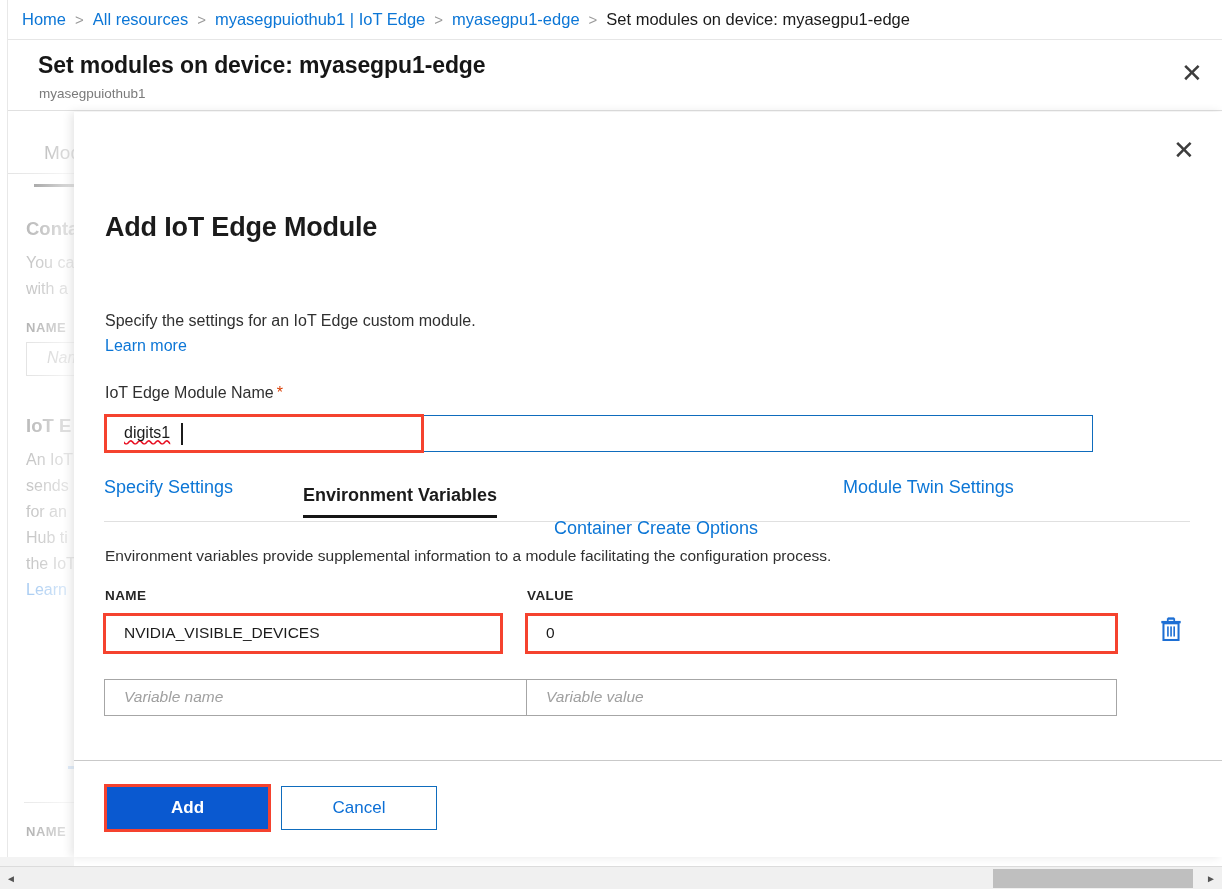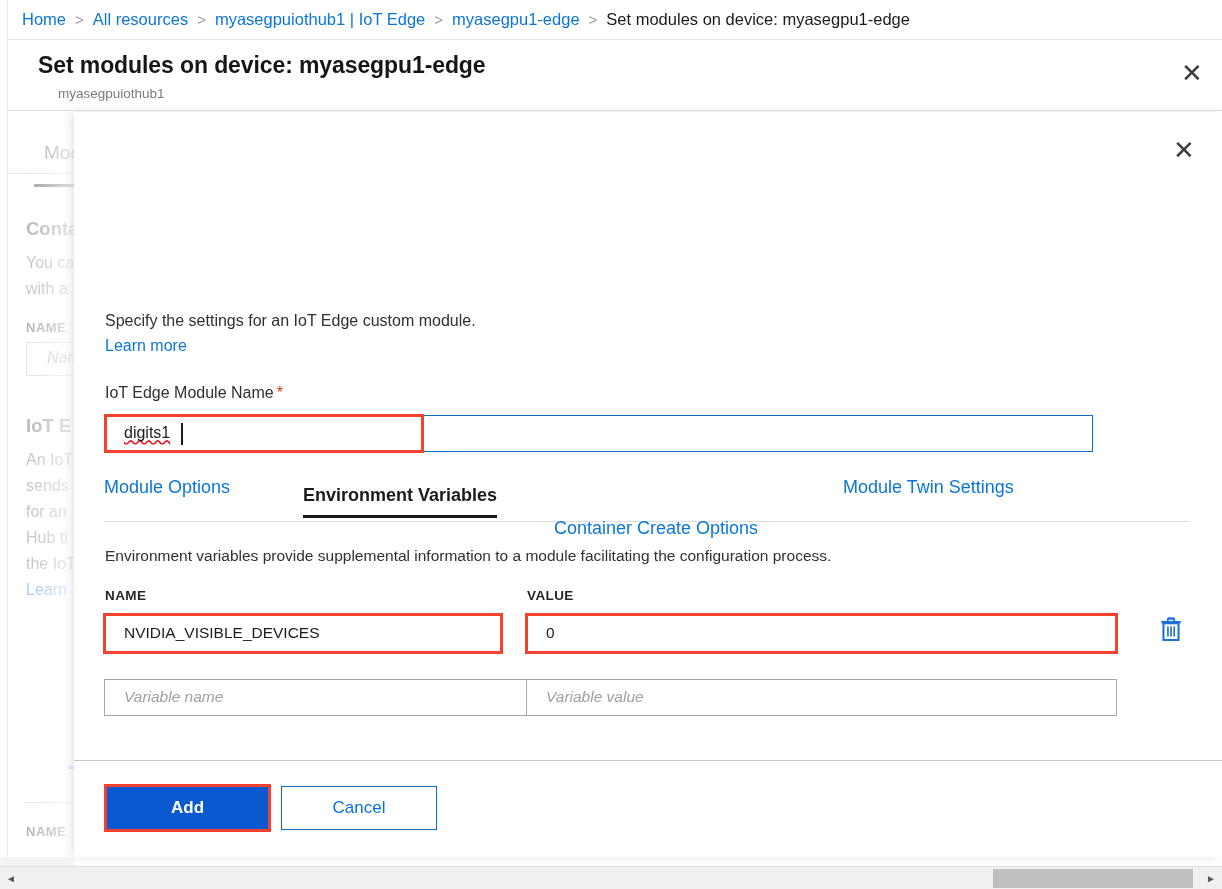--- a/index.html
+++ b/index.html
@@ -26,21 +26,21 @@
   .blade-header {
     position: absolute; left: 8px; top: 41px; width: 1214px; height: 70px;
     background: #ffffff; border-bottom: 1px solid #e0e0e0;
   }
   .blade-title {
     position: absolute; left: 30px; top: 11px;
     font-size: 23px; font-weight: bold; color: #161616; letter-spacing: -0.1px;
   }
   .blade-sub {
     position: absolute; left: 31px; top: 45px;
-    font-size: 13.5px; color: #7a7a7a; margin-left: 19px;
+    font-size: 13.5px; color: #7a7a7a;
   }
   .blade-close {
     position: absolute; right: 10px; top: 12px;
     width: 40px; height: 40px; display: flex; align-items: center; justify-content: center;
     cursor: pointer;
   }
   .xglyph { font-size: 26px; color: #3d3d3d; line-height: 1; font-weight: 300; }
 
   
   .bg-blade {
@@ -238,35 +238,36 @@
 
   </div>
   <div class="bg-fade"></div>
 
   <div class="modal">
 
     <div class="modal-close">
       <span class="xglyph">✕</span>
     </div>
 
+    <div class="modal-title">Add IoT Edge Module</div>
 
     <div class="intro">Specify the settings for an IoT Edge custom module.</div>
     <div class="intro-link">Learn more</div>
 
     <div class="field-label">
       <span>IoT Edge Module Name</span><span class="req-star">*</span>
     </div>
     <div class="name-input">
       <span class="val spell">digits1</span>
       <span class="caret"></span>
     </div>
     <div class="anno" style="left:30px; top:302px; width:320px; height:39px;"></div>
 
     <div class="tabs">
-      <div class="tab" style="left:0px;">Module Options</div>
+      <div class="tab" style="left:0px;">Specify Settings</div>
       <div class="tab active" style="left:199px;margin-top:8px;">Environment Variables</div>
       <div class="tab" style="left:450px;margin-top:41px;">Container Create Options</div>
       <div class="tab" style="left:739px;">Module Twin Settings</div>
     </div>
 
     <div class="hint">Environment variables provide supplemental information to a module facilitating the configuration process.</div>
 
     <div class="col-head" style="left:31px;">NAME</div>
     <div class="col-head" style="left:453px;">VALUE</div>
 

